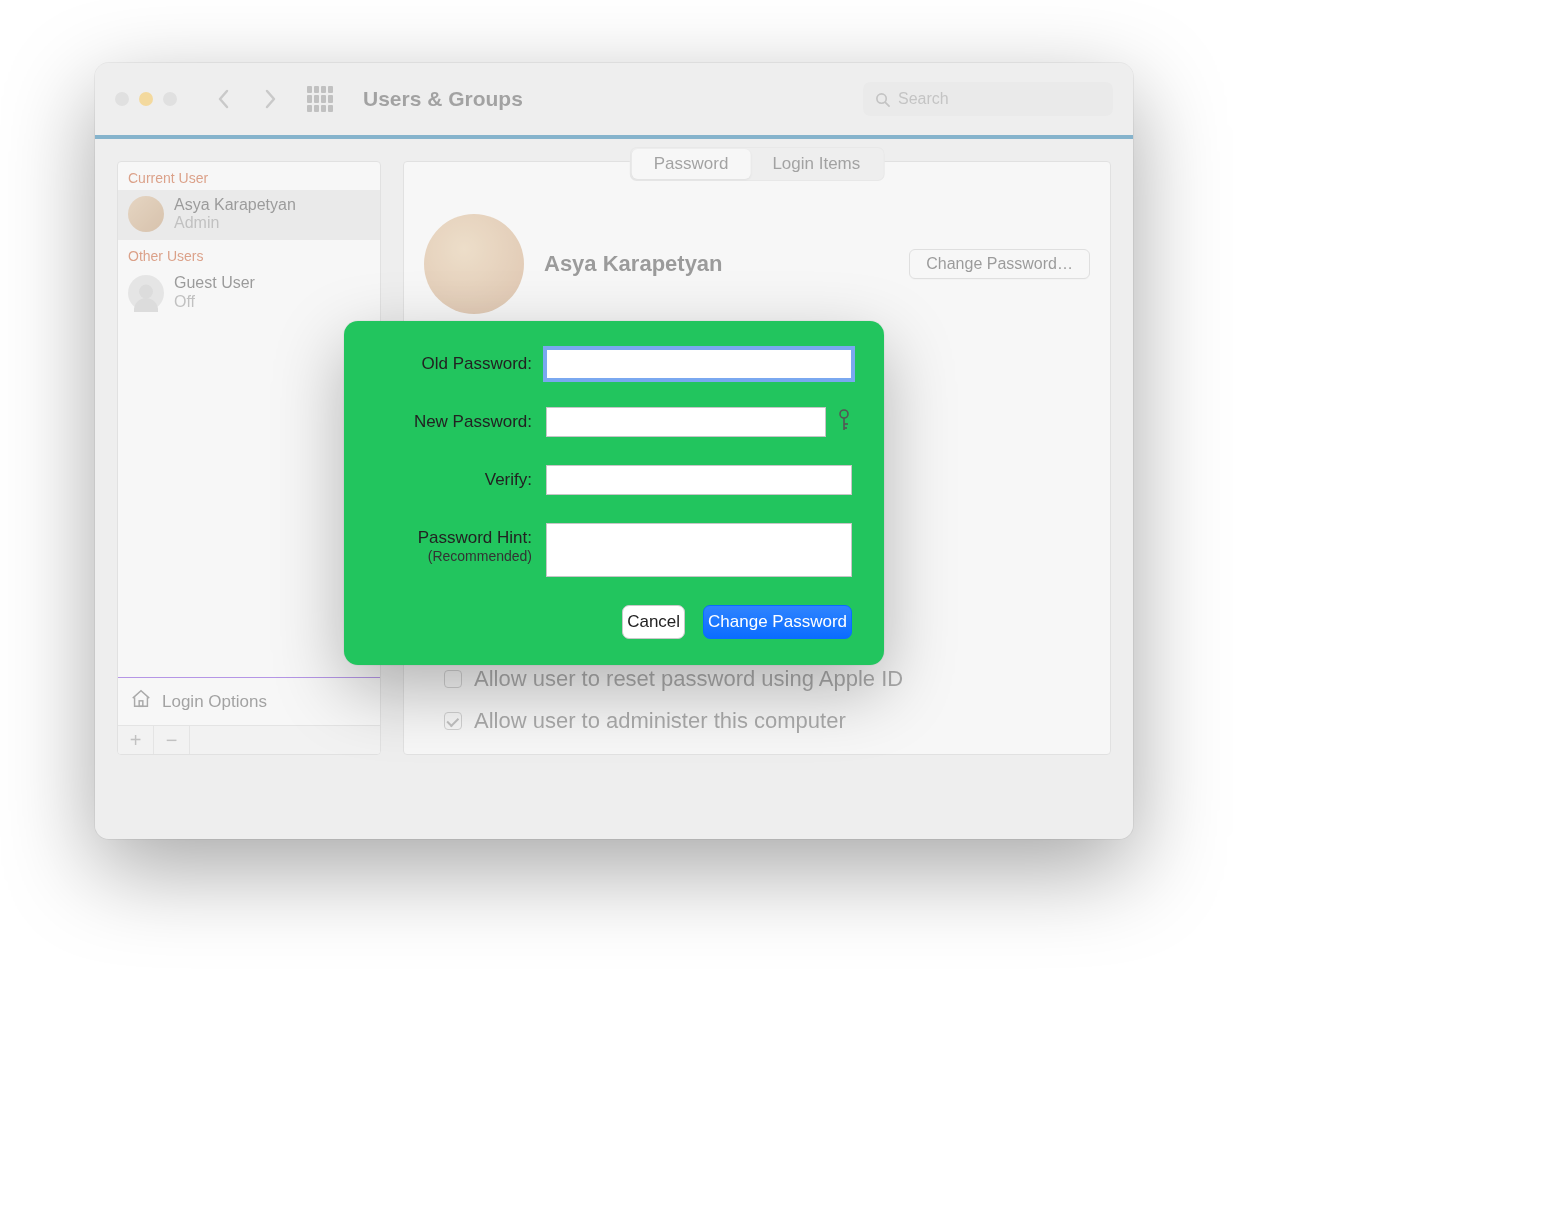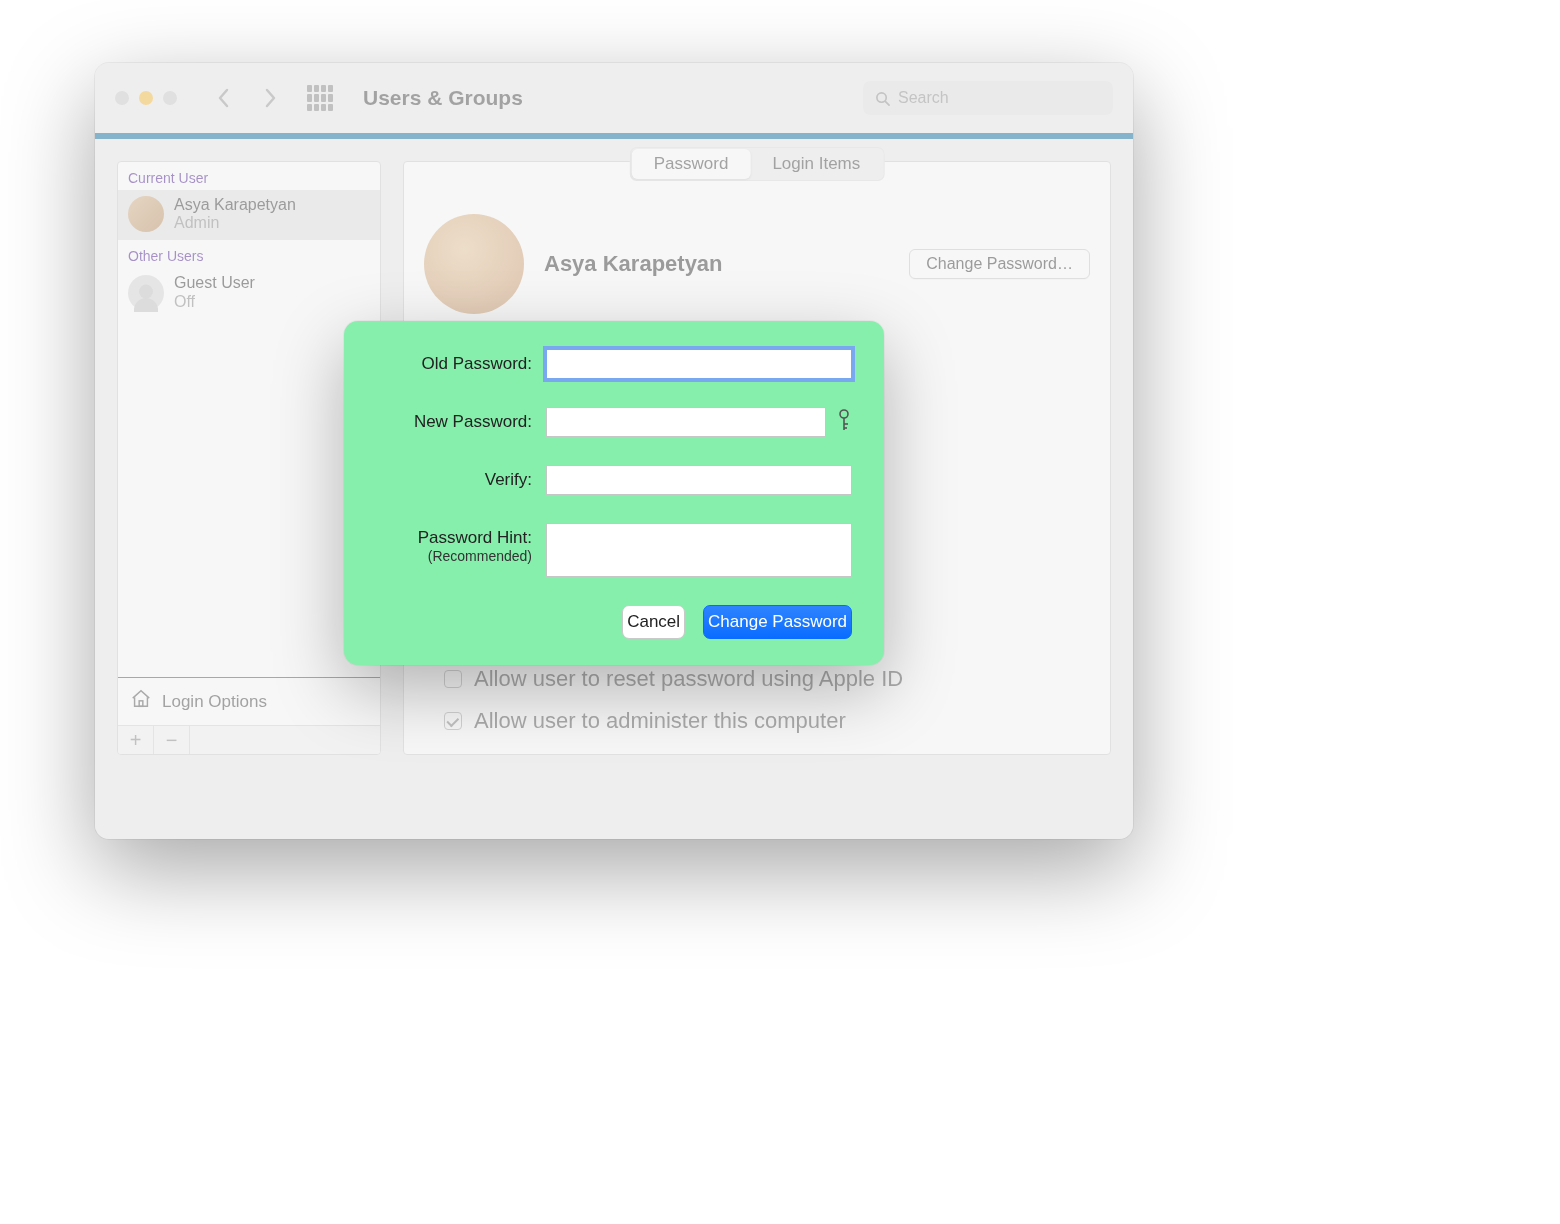--- a/index.html
+++ b/index.html
@@ -29,21 +29,21 @@
     pointer-events: none;
   }
   
   .toolbar {
     height: 76px;
     display: flex;
     align-items: center;
     padding: 0 20px;
     gap: 12px;
     background: #ececec;
-    border-bottom: 6px solid #0369a1;
+    border-bottom: 4px solid #0369a1;
   }
   .traffic { display: flex; gap: 10px; align-items: center; margin-right: 18px;}
   .traffic .dot { width: 14px; height: 14px; border-radius: 50%; }
   .dot.red { background: #ccc; }
   .dot.yellow { background: #f6bd3b; }
   .dot.green { background: #ccc; }
   .nav-arrow {
     width: 34px; height: 34px; display:flex; align-items:center; justify-content:center;
     color: #8a8a8a; font-size: 22px;
   }
@@ -74,21 +74,21 @@
   }
   .sidebar {
     width: 264px;
     border: 1px solid #cfcfcf;
     border-radius: 4px;
     background: #fff;
     display: flex; flex-direction: column;
     overflow: hidden;
   }
   .section-label {
-    font-size: 14px; color: #4c1d95; padding: 8px 10px 4px 10px;
+    font-size: 14px; color: #c2410c; padding: 8px 10px 4px 10px;
   }
   .user-row {
     display:flex; align-items:center; gap: 10px;
     padding: 6px 10px 8px 10px;
   }
   .user-row.selected { background: #e2e2e2; }
   .avatar {
     width: 36px; height: 36px; border-radius: 50%;
     background: linear-gradient(135deg,#d8b48a,#b88a5a);
     flex-shrink: 0;
@@ -172,21 +172,21 @@
     border:1px solid #ccc; display:flex; align-items:center; justify-content:center;
     font-size:16px; color:#555;
   }
 
   
   .sheet {
     position:absolute;
     left: 50%; transform: translateX(-50%);
     top: 258px;
     width: 540px;
-    background:#86efac;
+    background:#22c55e;
     border-radius:14px;
     box-shadow: 0 24px 70px rgba(0,0,0,0.28), 0 0 0 1px rgba(0,0,0,0.03);
     z-index: 10;
     padding: 28px 32px 26px 32px;
   }
   .form-row {
     display:flex; align-items:flex-start; gap:14px; margin-bottom: 28px;
   }
   .form-row:last-of-type{ margin-bottom: 18px;}
   .form-label {

